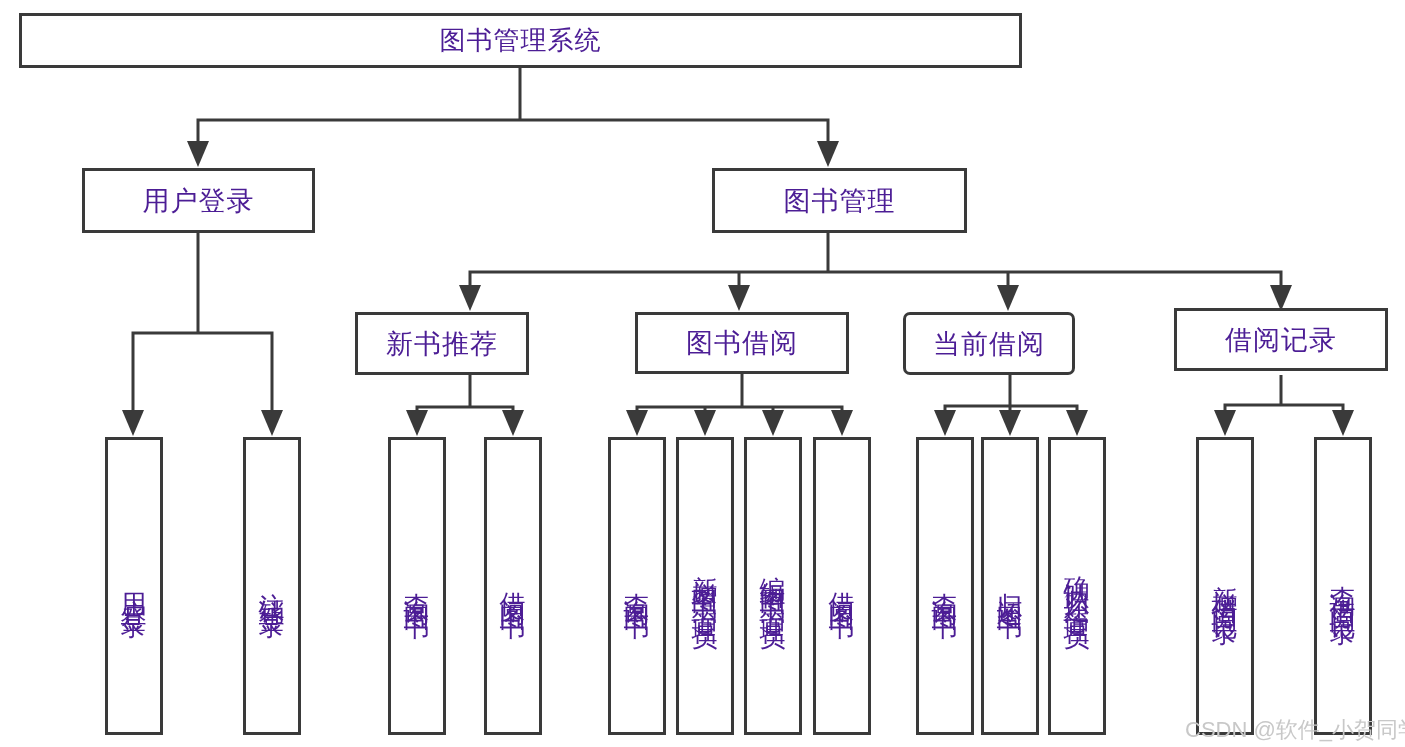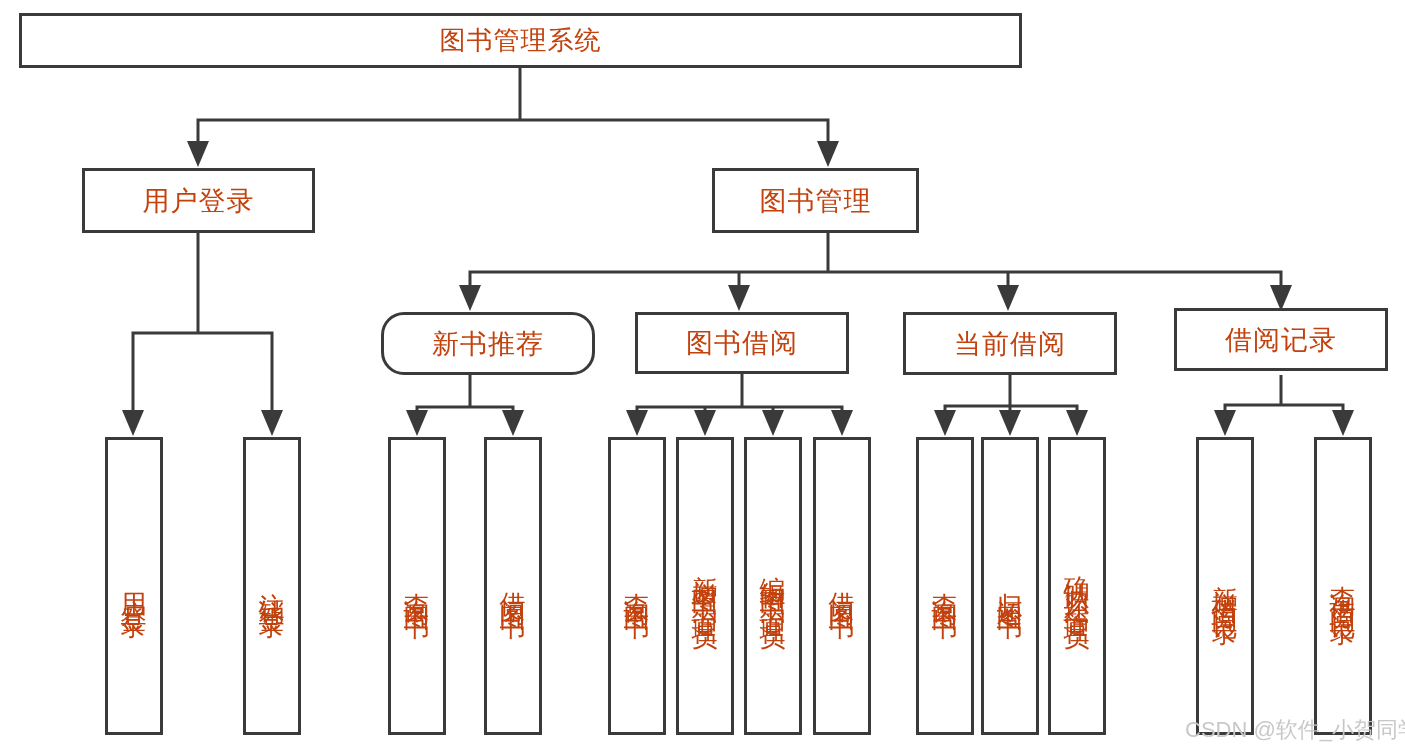--- a/index.html
+++ b/index.html
@@ -23,21 +23,21 @@
     height: 747px;
   }
   .node {
     position: absolute;
     box-sizing: border-box;
     border: 3px solid #3a3a3a;
     background: #ffffff;
     display: flex;
     align-items: center;
     justify-content: center;
-    color: #c2410c;
+    color: #4c1d95;
   }
   .h-node {
     font-size: 27px;
     letter-spacing: 1px;
     white-space: nowrap;
   }
   .root-node {
     font-size: 26px;
   }
   .v-node {
@@ -117,25 +117,25 @@
     <g>
       <path class="cline" d="M1281,375 V405 M1223.5,405 H1344.5 M1225,405 V412 M1343,405 V412"></path>
       <polygon class="ctri" points="1214,410 1236,410 1225,436"></polygon>
       <polygon class="ctri" points="1332,410 1354,410 1343,436"></polygon>
     </g>
   </svg>
 
   <div class="node h-node root-node" style="left:19px; top:13px; width:1003px; height:55px;">图书管理系统</div>
 
   <div class="node h-node" style="left:82px; top:168px; width:233px; height:65px;">用户登录</div>
-  <div class="node h-node" style="left:712px; top:168px; width:207px; height:65px;">图书管理</div>
+  <div class="node h-node" style="left:712px; top:168px; width:255px; height:65px;">图书管理</div>
 
-  <div class="node h-node" style="left:381px; top:312px; width:214px; height:63px;border-radius:23px;">新书推荐</div>
+  <div class="node h-node" style="left:355px; top:312px; width:174px; height:63px;">新书推荐</div>
   <div class="node h-node" style="left:635px; top:312px; width:214px; height:62px;">图书借阅</div>
-  <div class="node h-node" style="left:903px; top:312px; width:214px; height:63px;">当前借阅</div>
+  <div class="node h-node" style="left:903px; top:312px; width:172px; height:63px;border-radius:7px;">当前借阅</div>
   <div class="node h-node" style="left:1174px; top:308px; width:214px; height:63px;">借阅记录</div>
 
   <div class="node v-node" style="left:105px; top:437px; width:58px; height:298px;">用户登录</div>
   <div class="node v-node" style="left:243px; top:437px; width:58px; height:298px;">注销登录</div>
 
   <div class="node v-node" style="left:388px; top:437px; width:58px; height:298px;">查询图书</div>
   <div class="node v-node" style="left:484px; top:437px; width:58px; height:298px;">借阅图书</div>
 
   <div class="node v-node" style="left:608px; top:437px; width:58px; height:298px;">查询图书</div>
   <div class="node v-node" style="left:676px; top:437px; width:58px; height:298px;">新增图书（管理员）</div>

